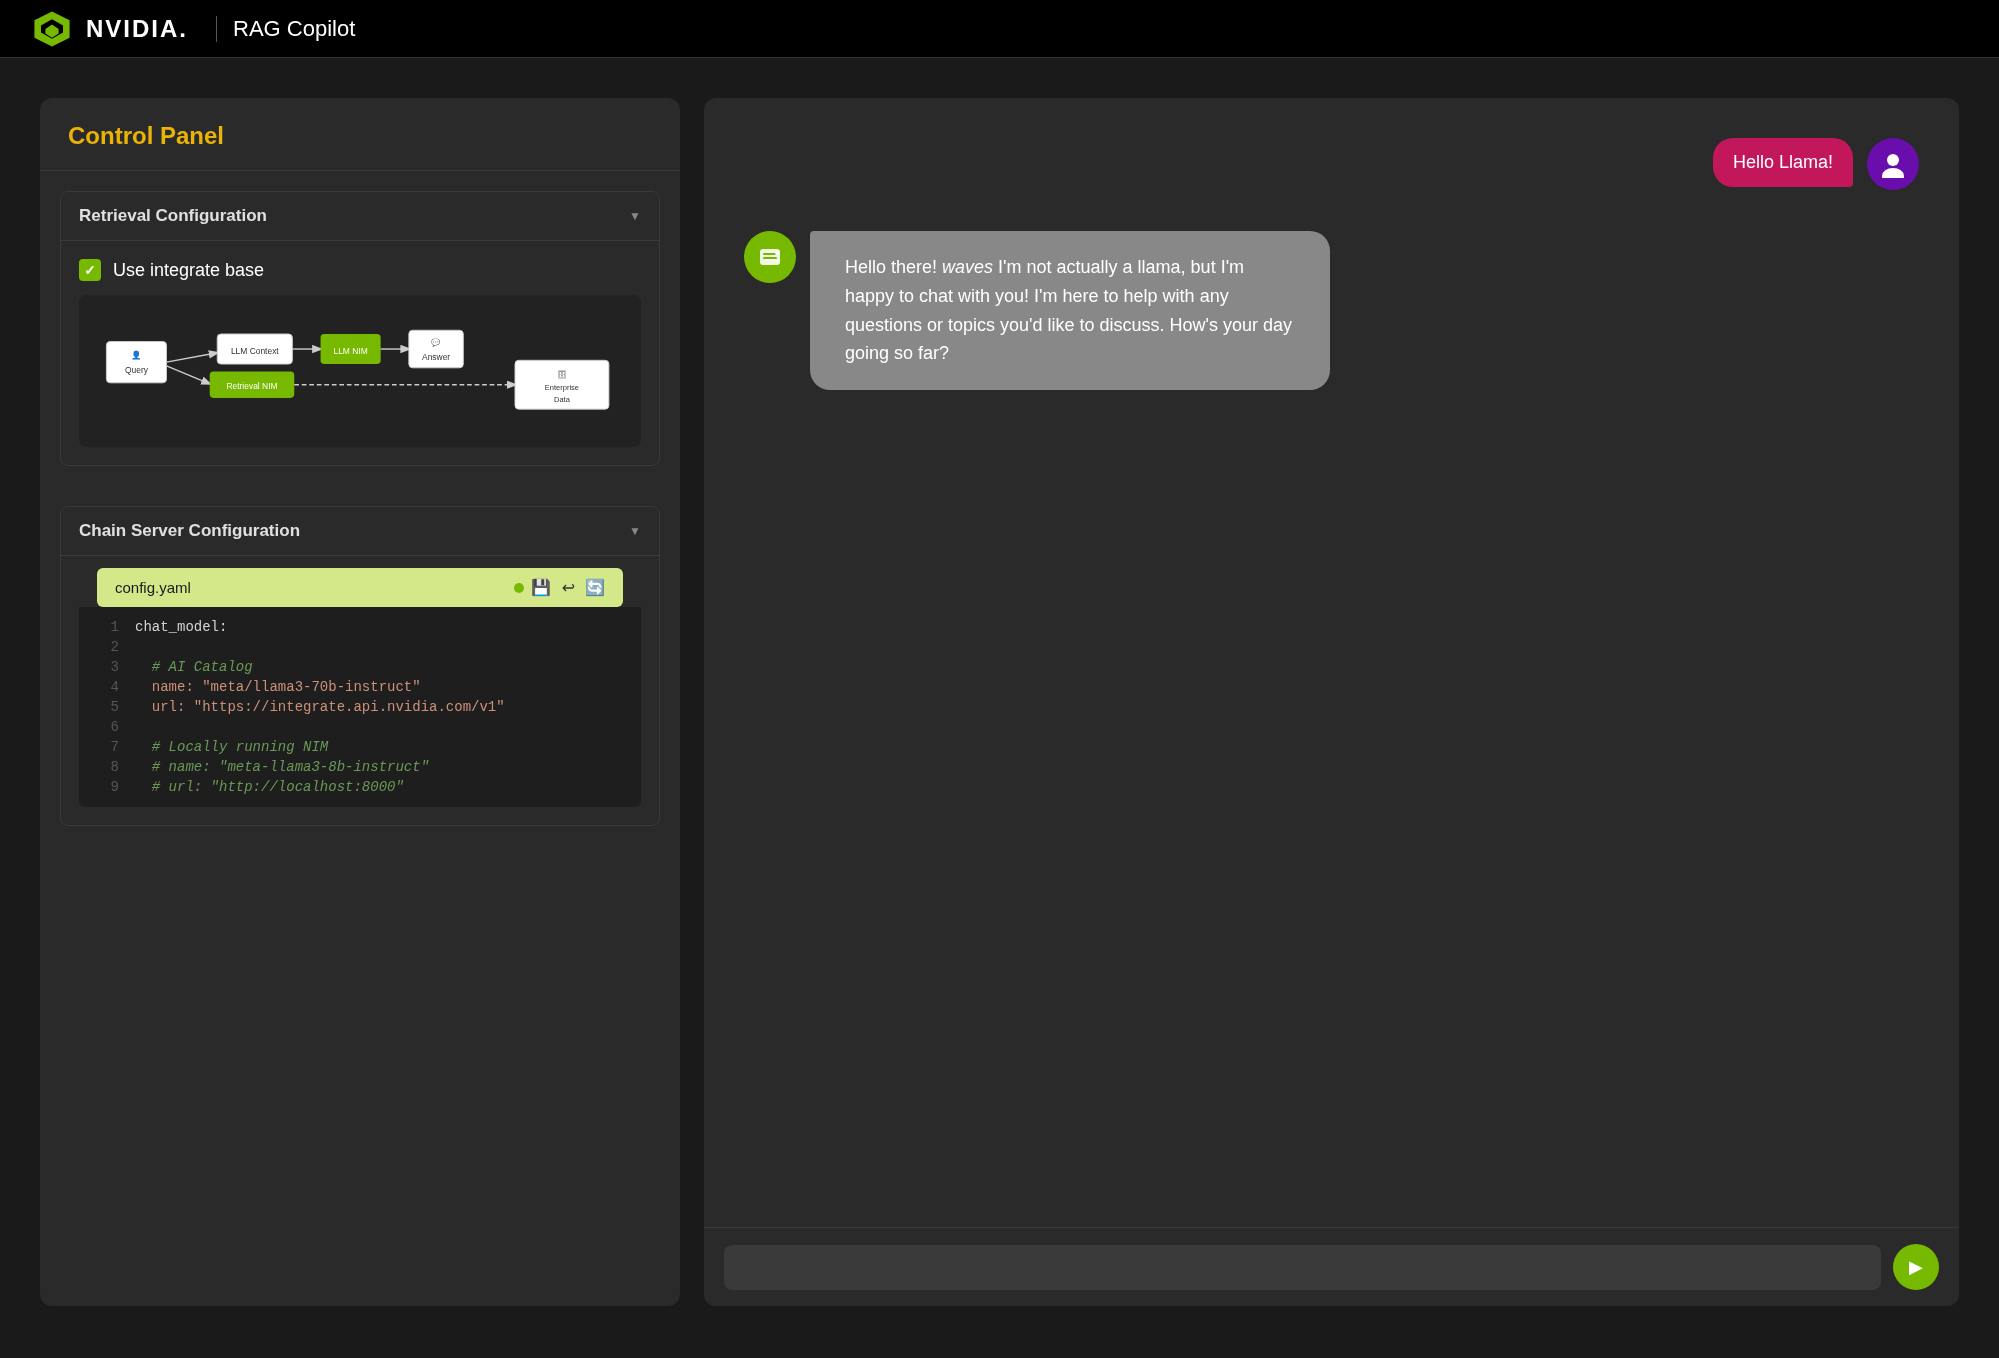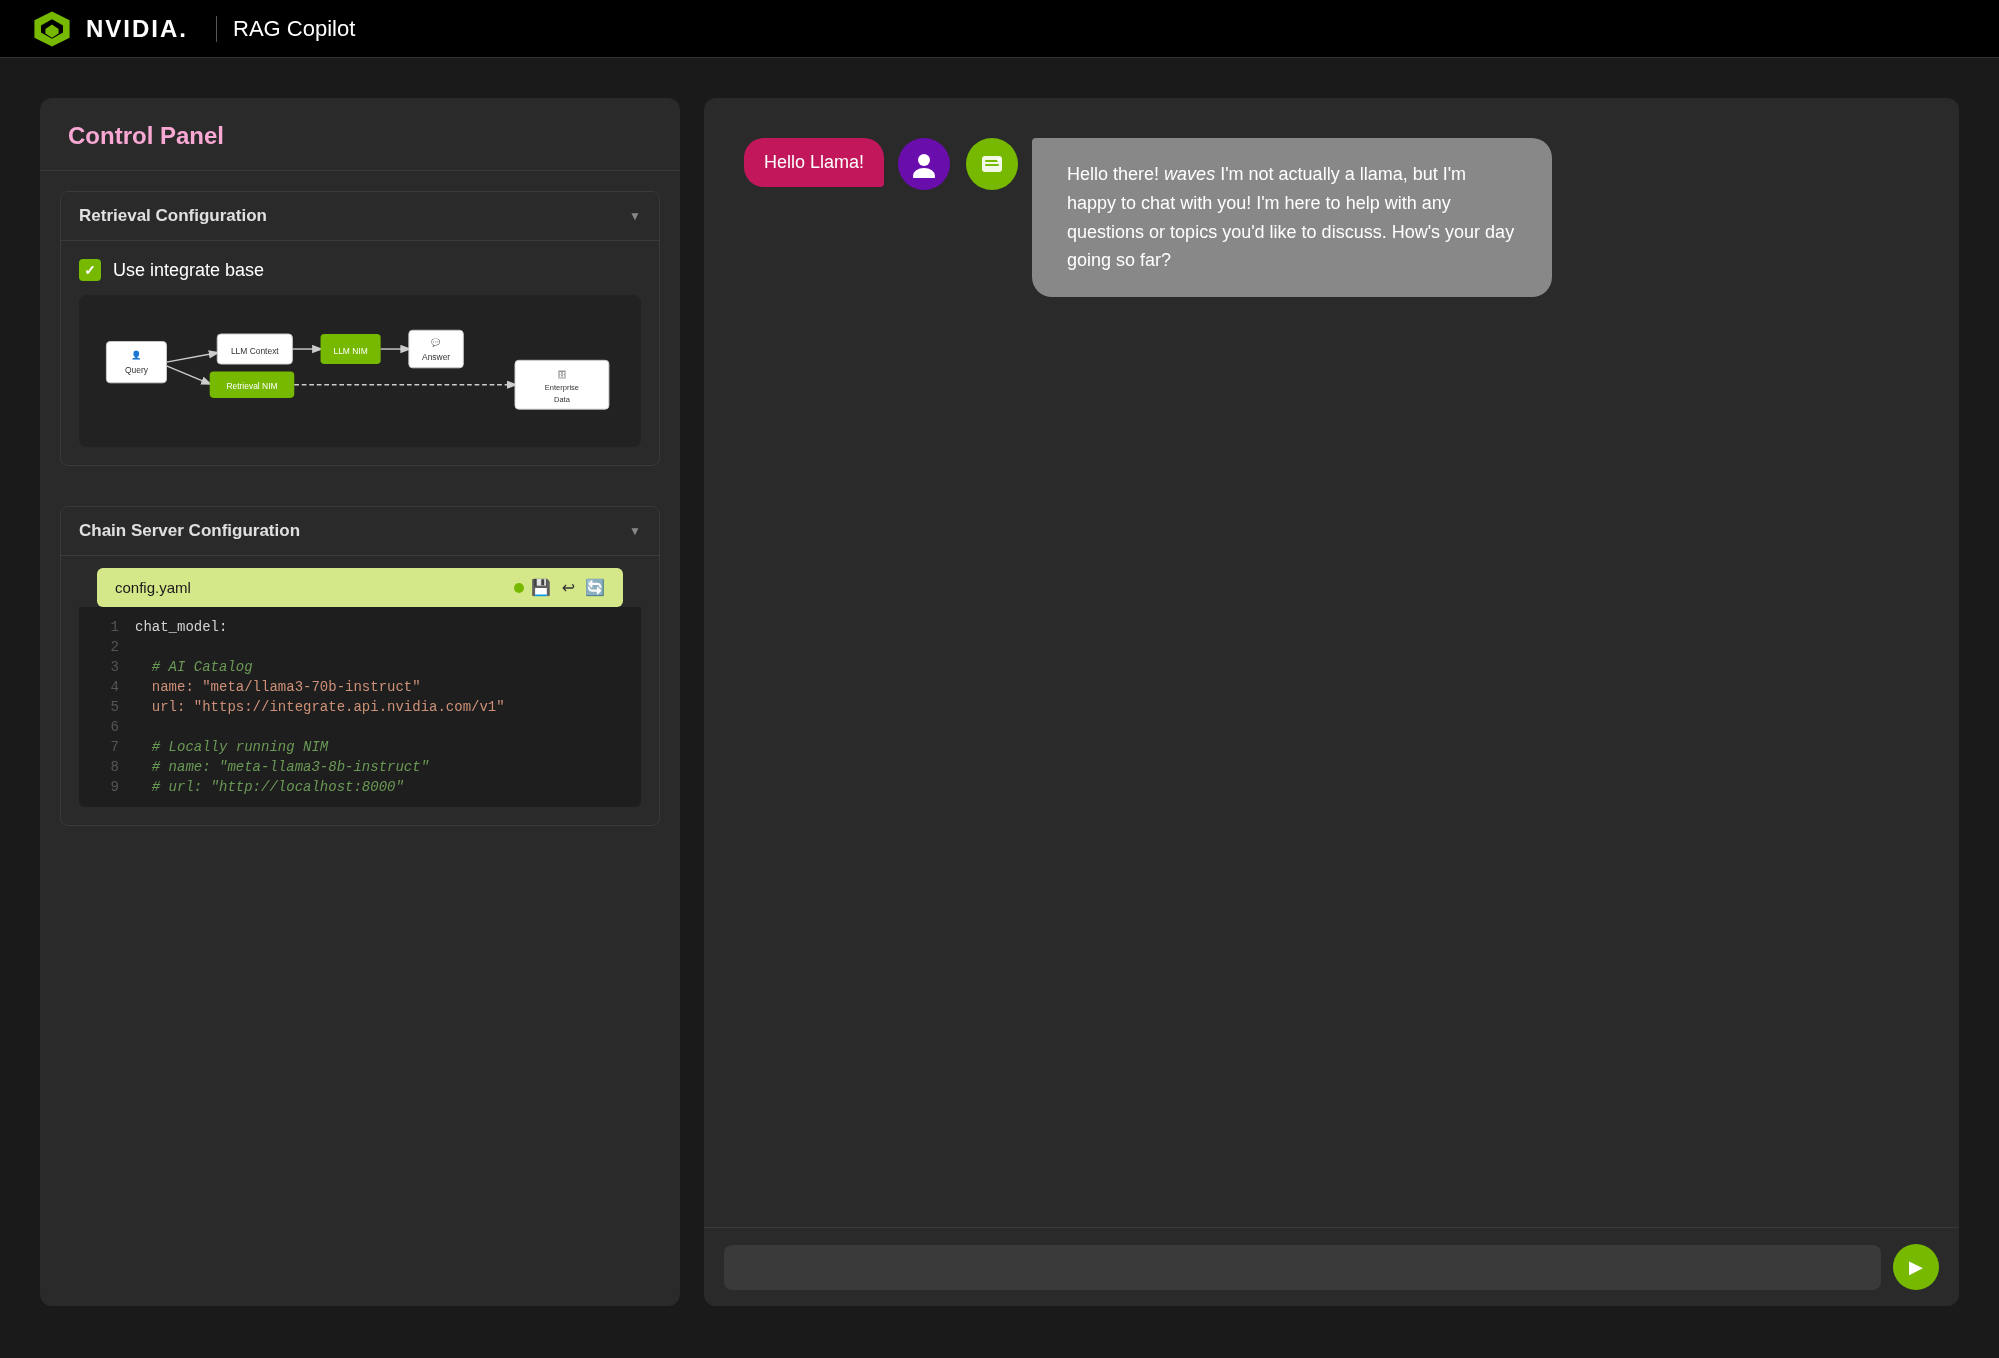--- a/index.html
+++ b/index.html
@@ -52,21 +52,21 @@
       background: #2a2a2a;
       border-radius: 12px;
       padding: 0;
       display: flex;
       flex-direction: column;
       overflow: hidden;
     }
     .panel-title {
       font-size: 24px;
       font-weight: 600;
-      color: #f9a8d4;
+      color: #eab308;
       padding: 24px 28px 20px;
       border-bottom: 1px solid #3a3a3a;
     }
 
     
     .section {
       border: 1px solid #3a3a3a;
       border-radius: 8px;
       margin: 20px;
       overflow: hidden;
@@ -193,22 +193,22 @@
       display: flex;
       flex-direction: column;
       overflow: hidden;
       position: relative;
     }
 
     .chat-messages {
       flex: 1;
       padding: 40px 40px 20px;
       display: flex;
-      flex-direction: row;
-      gap: 16px;
+      flex-direction: column;
+      gap: 41px;
       overflow-y: auto;
     }
 
     
     .message-row-user {
       display: flex;
       justify-content: flex-end;
       align-items: flex-start;
       gap: 14px;
     }

